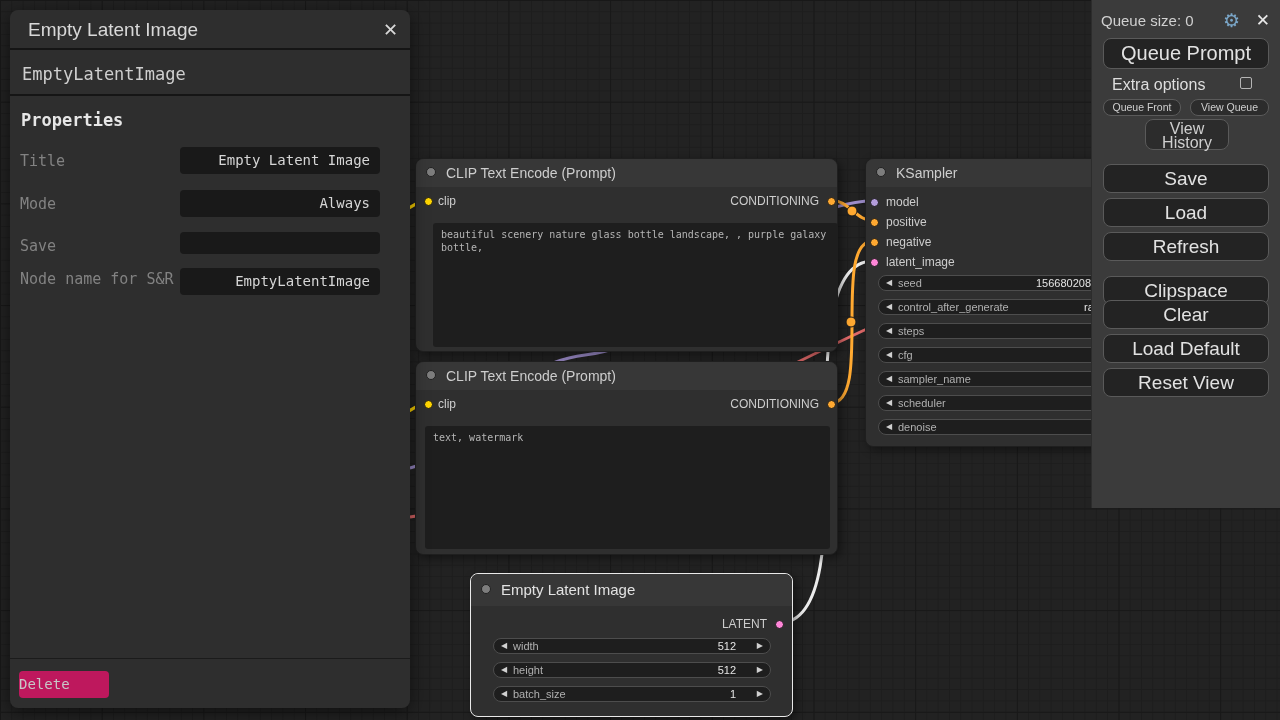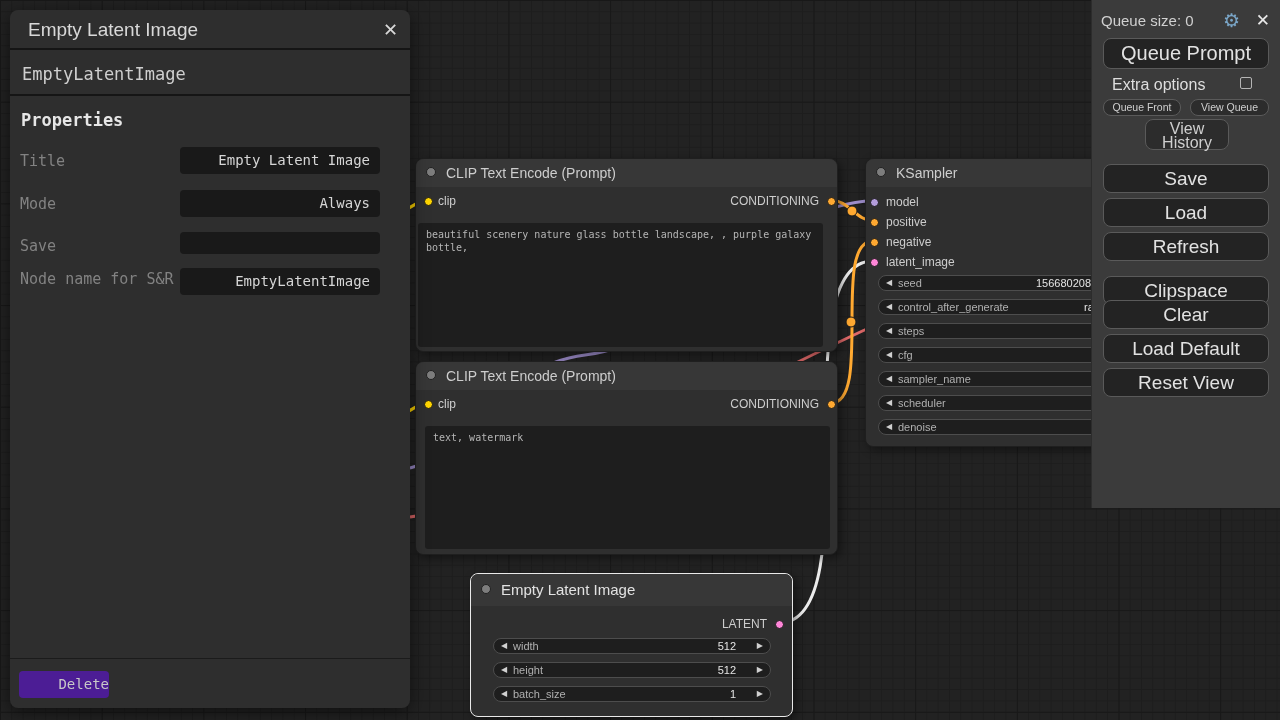--- a/index.html
+++ b/index.html
@@ -47,23 +47,23 @@
     font-family:"DejaVu Sans Mono", monospace; font-size:17px; color:#cfcfcf; }
   .dlg-type span { position:absolute; left:12px; line-height:44px; }
   .dlg-props-title { position:absolute; left:11px; top:100px; font-family:"DejaVu Sans Mono", monospace;
     font-weight:bold; font-size:17px; color:#e6e6e6; }
   .pd-label { position:absolute; left:10px; width:158px; font-family:"DejaVu Sans Mono", monospace;
     font-size:15px; line-height:20px; color:#828282; }
   .pd-input { position:absolute; left:170px; width:200px; background:#191919; border-radius:4px;
     font-family:"DejaVu Sans Mono", monospace; font-size:14px; color:#d6d6d6; text-align:right; }
   .pd-input span { padding-right:10px; }
   .dlg-footer-line { position:absolute; left:0; right:0; top:648px; border-top:1px solid #1b1b1b; }
-  .delete-btn { position:absolute; left:9px; top:661px; width:90px; height:27px; background:#4c1d95;
+  .delete-btn { position:absolute; left:9px; top:661px; width:90px; height:27px; background:#be185d;
     border-radius:4px; font-family:"DejaVu Sans Mono", monospace; font-size:14px; color:#c8c8c8;
-    text-align:right; line-height:27px; cursor:pointer; }
+    text-align:left; line-height:27px; cursor:pointer; }
 
   
   .menu { position:absolute; left:1091px; top:0; width:189px; height:508px; z-index:20;
     background:#3b3b3b; border-left:1px solid #2c2c2c;
     font-family:Liberation Sans, sans-serif; }
   .queue-size { position:absolute; left:9px; top:8px; font-size:15px; color:#d0d0d0; line-height:26px; }
   .gear { position:absolute; left:131px; top:8px; font-size:19px; line-height:26px; color:#7aa6c8; cursor:pointer; }
   .menu-close { position:absolute; right:10px; top:8px; font-size:17px; line-height:26px; color:#e8e8e8; cursor:pointer; }
   .mbtn { position:absolute; left:11px; width:166px; height:29px; background:#232323;
     border:1px solid #5a5a5a; border-radius:8px; color:#e2e2e2; text-align:center;
@@ -102,21 +102,21 @@
 
   <div class="node" style="left:415px; top:158px; width:423px; height:194px;">
     <div class="node-title" style="height:28px;">
       <span class="collapse-dot" style="top:8px;"></span>
       <span class="t">CLIP Text Encode (Prompt)</span>
     </div>
     <span class="port-dot" style="left:8px; top:38px; background:#FFD500;"></span>
     <span class="port-label" style="left:22px; top:35px;">clip</span>
     <span class="port-label" style="right:18px; top:35px;">CONDITIONING</span>
     <span class="port-dot" style="left:411px; top:38px; background:#FFA931;"></span>
-    <div class="node-text" style="left:2px; top:64px; width:405px; height:124px;">beautiful scenery nature glass bottle landscape, , purple galaxy bottle,</div>
+    <div class="node-text" style="left:17px; top:64px; width:405px; height:124px;">beautiful scenery nature glass bottle landscape, , purple galaxy bottle,</div>
   </div>
 
   <div class="node" style="left:415px; top:361px; width:423px; height:194px;">
     <div class="node-title" style="height:28px;">
       <span class="collapse-dot" style="top:8px;"></span>
       <span class="t">CLIP Text Encode (Prompt)</span>
     </div>
     <span class="port-dot" style="left:8px; top:38px; background:#FFD500;"></span>
     <span class="port-label" style="left:22px; top:35px;">clip</span>
     <span class="port-label" style="right:18px; top:35px;">CONDITIONING</span>

